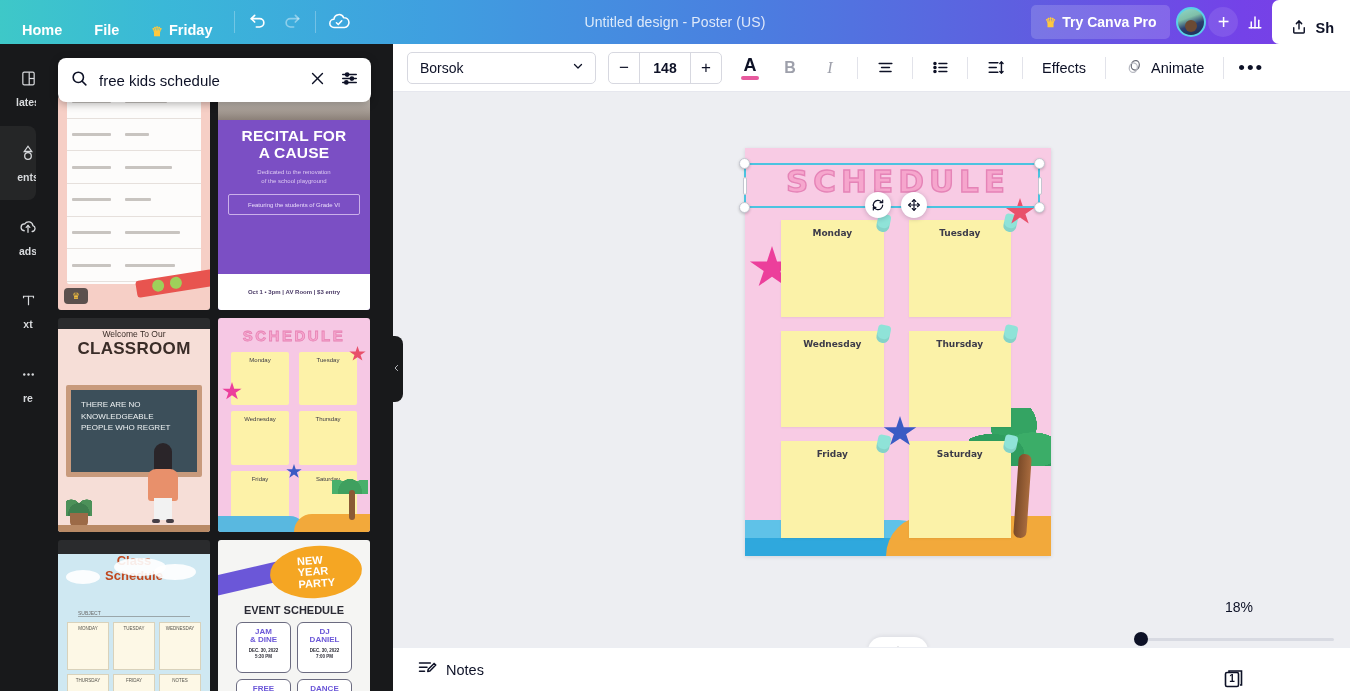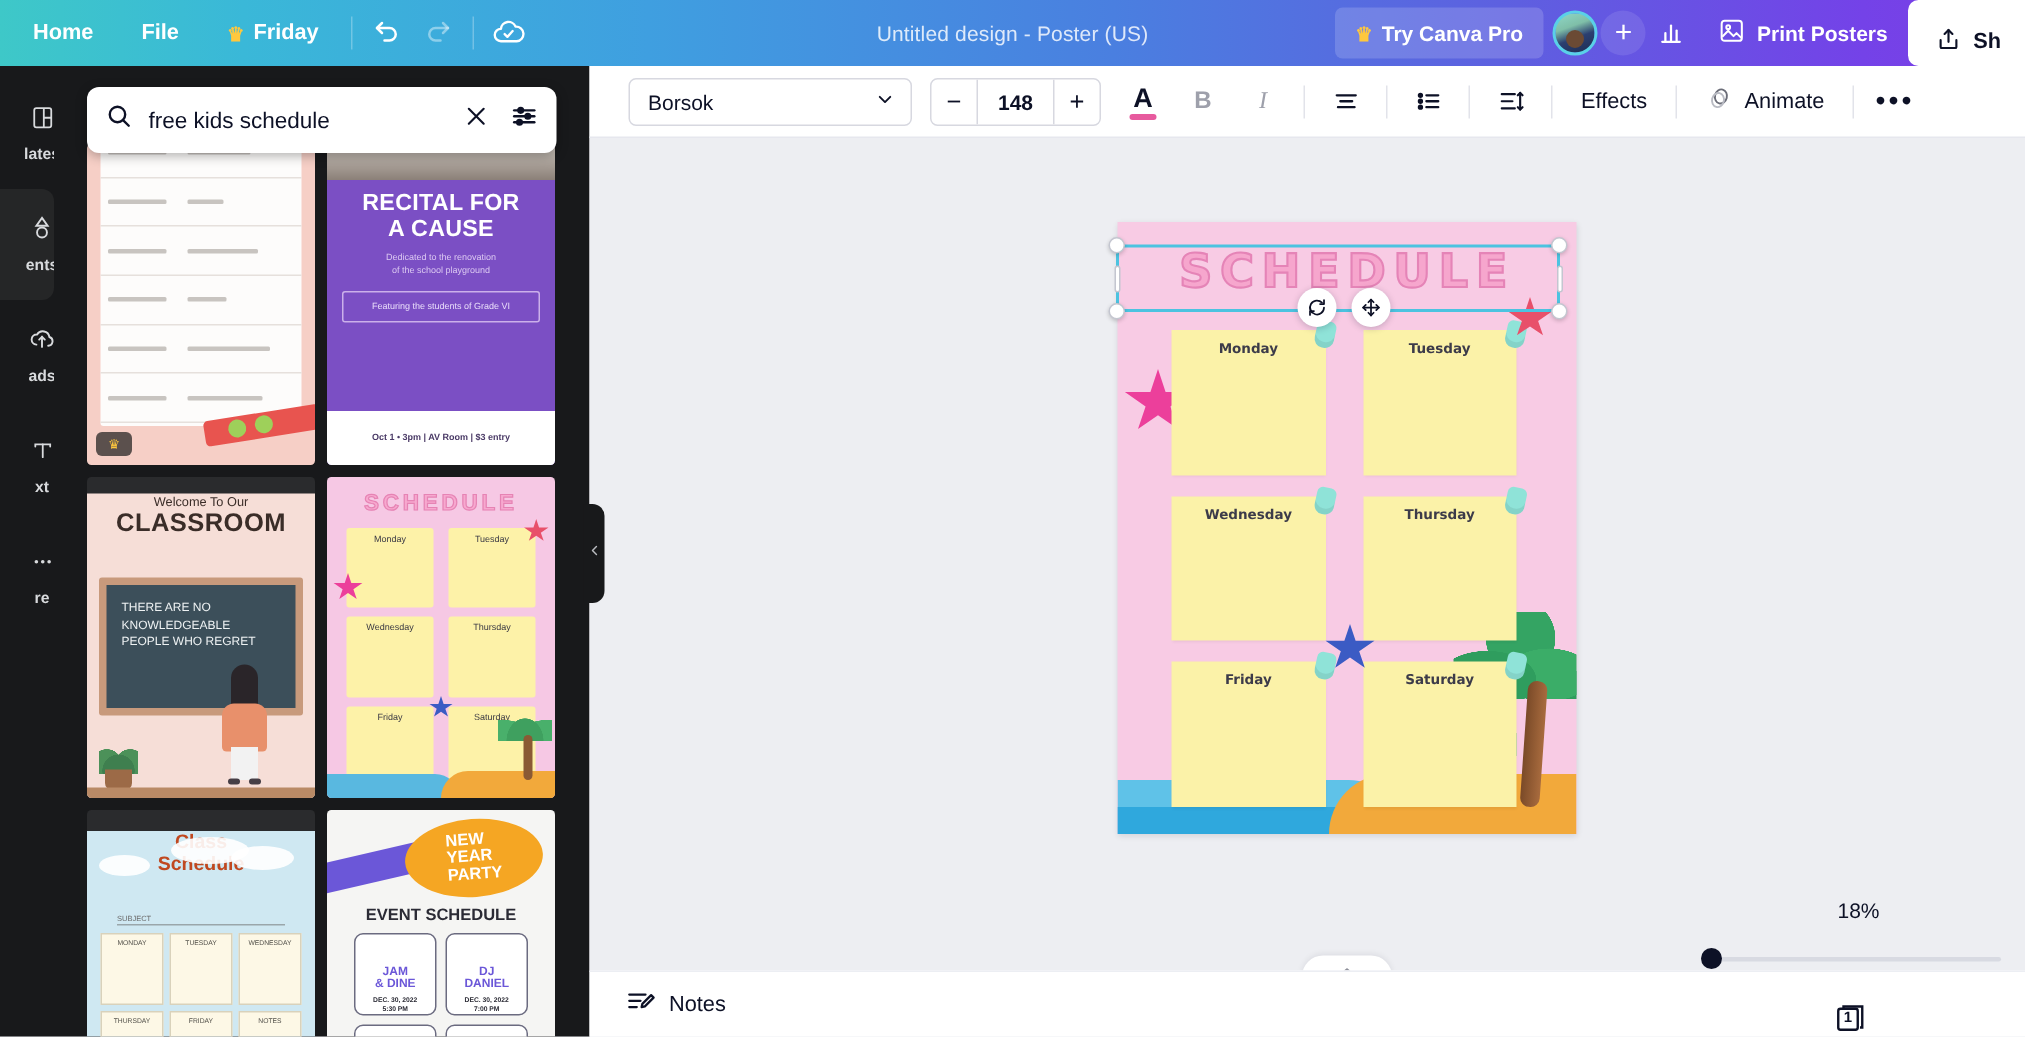--- a/index.html
+++ b/index.html
@@ -15,21 +15,21 @@
     position: absolute; top: 0; left: 0;
     width: 1350px; height: 44px;
     background: linear-gradient(90deg,
         #3ec8c8 0%, #3ab8d8 12%, #3f9fe0 32%,
         #4a7fe0 55%, #5e5fe0 75%, #7442e8 92%, #7b3fe4 100%);
     display: flex; align-items: center;
     color: #fff;
   }
   .hdr-left { display: flex; align-items: center; height: 44px; }
   .hdr-btn {
-    height: 32px; display: flex; align-items: center; gap: 6px;
+    height: 32px; display: flex; align-items: flex-end; gap: 6px;
     padding: 0 14px; margin: 0 2px;
     font-size: 14.5px; font-weight: 600; color: #fff;
     border-radius: 5px; cursor: pointer; white-space: nowrap;
   }
   .hdr-btn:first-child { margin-left: 8px; }
   .hdr-sep { width: 1px; height: 22px; background: rgba(255,255,255,.28); margin: 0 6px; }
   .icon-btn {
     width: 34px; height: 32px; display: flex; align-items: center; justify-content: center;
     border-radius: 5px; cursor: pointer;
   }
@@ -257,21 +257,21 @@
     color: #fff; font-weight: 800; font-size: 11px; line-height: 1.02; transform: rotate(-4deg);
     z-index: 2;
   }
   .t-newyear .evt { position: absolute; left: 0; right: 0; top: 64px; text-align: center; color: #2b2b35; font-size: 11px; font-weight: 800; }
   .t-newyear .cards {
     position: absolute; left: 18px; right: 18px; top: 82px; height: 108px;
     display: grid; grid-template-columns: 1fr 1fr; grid-template-rows: 1fr 1fr; gap: 6px;
   }
   .t-newyear .cards > div {
     border: 1px solid #6b6b80; border-radius: 6px; background: #fff;
-    text-align: center; padding-top: 21px;
+    text-align: center; padding-top: 5px;
   }
   .t-newyear .cn { color: #6b57d8; font-size: 8px; font-weight: 800; line-height: 1.05; }
   .t-newyear .cd { color: #2b2b35; font-size: 4.5px; font-weight: 700; margin-top: 3px; line-height: 1.4; }
 
   
   .collapse {
     position: absolute; left: 389px; top: 336px;
     width: 14px; height: 66px;
     background: #18191b; border-radius: 0 8px 8px 0;
     display: flex; align-items: center; justify-content: center;
@@ -285,21 +285,20 @@
     background: #fff;
     display: flex; align-items: center;
     padding: 0 12px 0 14px;
     border-bottom: 1px solid #e6e7ee;
   }
   .font-select {
     width: 189px; height: 32px; border: 1px solid #d7d8e0; border-radius: 5px;
     display: flex; align-items: center; justify-content: space-between;
     padding: 0 10px 0 12px; font-size: 14px; color: #0d1126; cursor: pointer;
     font-weight: 400;
-    margin-left: 12px;
   }
   .size-group {
     display: flex; align-items: center; margin-left: 12px;
     height: 32px; border: 1px solid #d7d8e0; border-radius: 5px; overflow: hidden;
   }
   .size-btn {
     width: 30px; height: 30px; display: flex; align-items: center; justify-content: center;
     font-size: 17px; color: #0d1126; cursor: pointer; user-select: none;
   }
   .size-val {
@@ -544,30 +543,20 @@
     <div class="plus-btn">
         <span>+</span>
       </div>
     <div class="icon-btn">
       <svg width="20" height="20" viewBox="0 0 24 24" fill="none" stroke="#fff" stroke-width="1.8" stroke-linecap="round">
           <line x1="5" y1="19" x2="19" y2="19"></line>
           <line x1="7.5" y1="19" x2="7.5" y2="12"></line>
           <line x1="12" y1="19" x2="12" y2="6"></line>
           <line x1="16.5" y1="19" x2="16.5" y2="10"></line>
         </svg>
-    </div>
-    <div class="print-btn">
-      <span>
-        <svg width="19" height="19" viewBox="0 0 24 24" fill="none" stroke="#fff" stroke-width="1.7" stroke-linejoin="round">
-            <rect x="3.5" y="3.5" width="17" height="17" rx="2.5"></rect>
-            <circle cx="9" cy="9" r="1.6"></circle>
-            <path d="M4 17l5-5 4.5 4.5L16 14l4 4"></path>
-          </svg>
-      </span>
-      <span>Print Posters</span>
     </div>
     <div class="share-btn">
       <span>
         <svg width="18" height="18" viewBox="0 0 24 24" fill="none" stroke="#0d1126" stroke-width="1.9" stroke-linecap="round" stroke-linejoin="round">
             <path d="M5 13v6a1 1 0 0 0 1 1h12a1 1 0 0 0 1-1v-6"></path>
             <polyline points="8.5 7.5 12 4 15.5 7.5"></polyline>
             <line x1="12" y1="4" x2="12" y2="14.5"></line>
           </svg>
       </span>
       <span>Sh</span>

